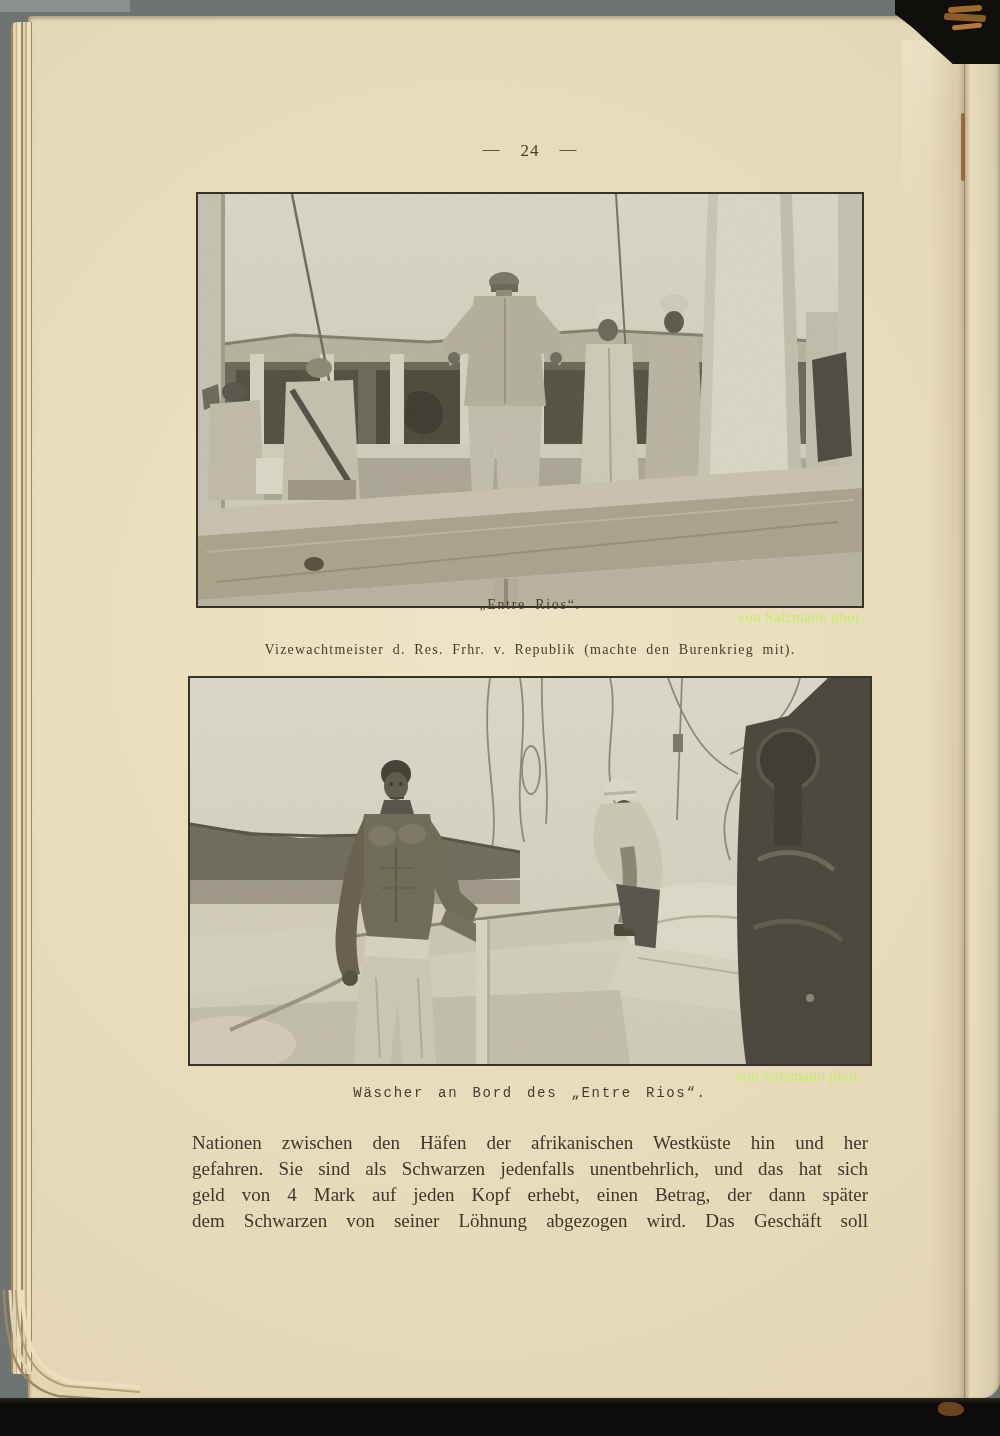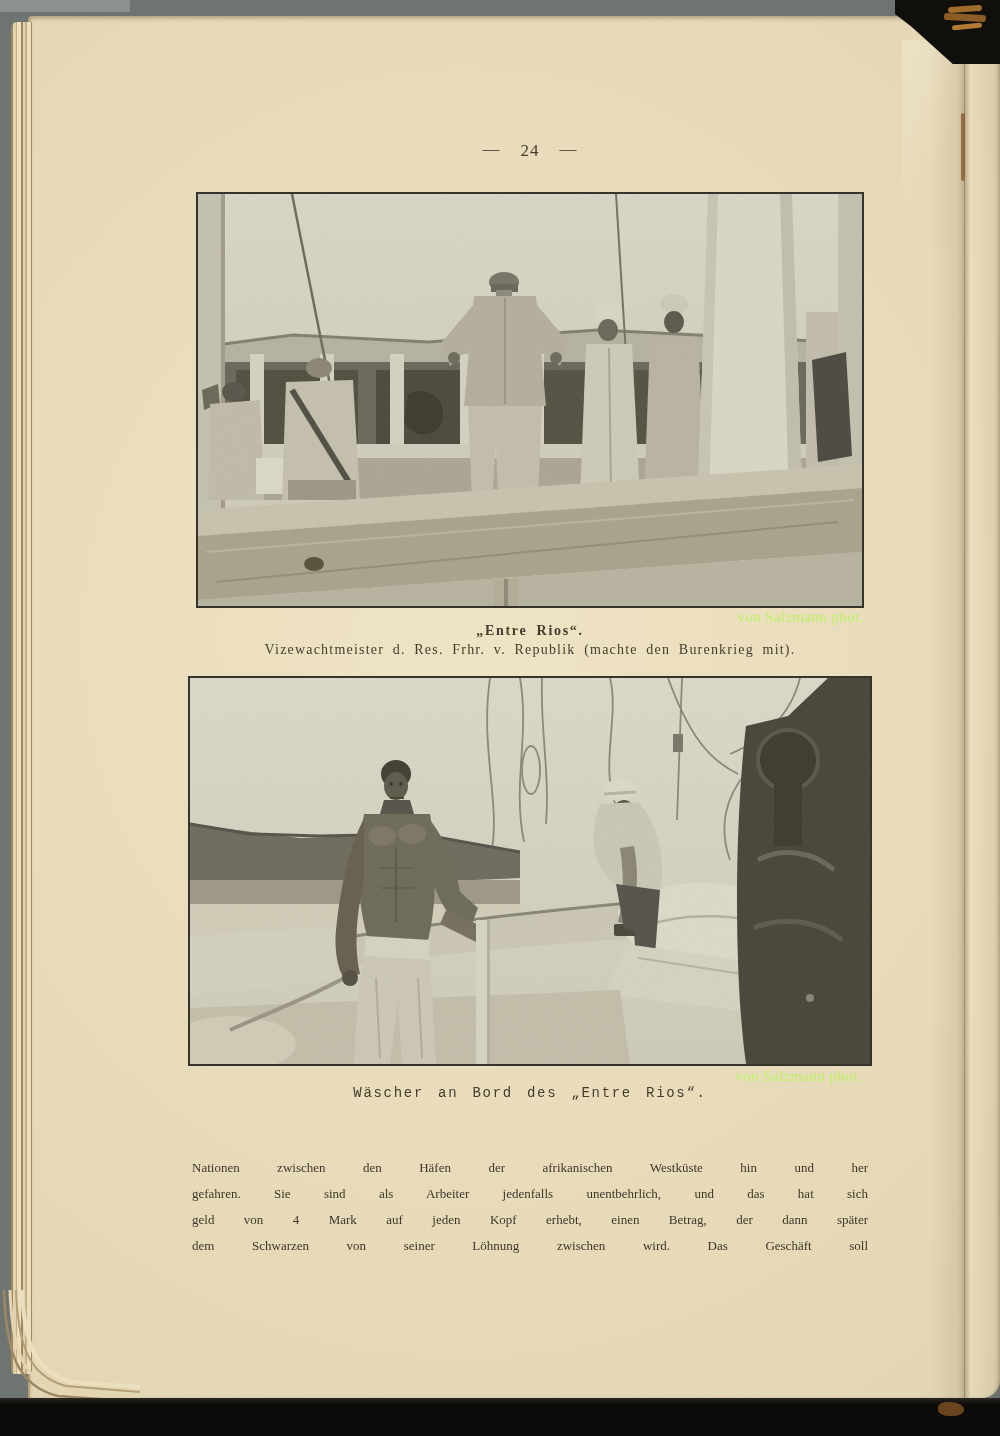--- a/index.html
+++ b/index.html
@@ -38,25 +38,25 @@
 
   
   .page-number{position:absolute;left:190px;top:141px;width:680px;text-align:center;
         font-size:17px;color:#463d2f;letter-spacing:1px;}
   .page-number .dash{margin:0 20px;position:relative;top:-2px;}
   .credit{position:absolute;font-size:15px;color:#bef264;letter-spacing:.4px;text-align:right;}
   .credit.c1{left:196px;top:609px;width:668px;}
   .credit.c2{left:186px;top:1068px;width:676px;}
   .caption{position:absolute;text-align:center;color:#453c2e;font-size:14px;
         letter-spacing:1.7px;word-spacing:4px;white-space:nowrap;}
-  .caption.c1a{left:190px;top:623px;width:680px;font-weight:bold;}
+  .caption.c1a{left:190px;top:597px;width:680px;}
   .caption.c1b{left:160px;top:642px;width:740px;letter-spacing:1.2px;}
   .caption.c2{left:190px;top:1085px;width:680px;font-family:Liberation Mono, monospace;}
-  .body-text{position:absolute;left:192px;top:1155px;width:676px;color:#3e372a;
-        font-size:13px;line-height:26px;}
+  .body-text{position:absolute;left:192px;top:1130px;width:676px;color:#3e372a;
+        font-size:19px;line-height:26px;}
   .body-text .line{text-align:justify;text-align-last:justify;}
 
   
   .photo{position:absolute;border:2px solid #35332a;background:#cfcaba;box-sizing:border-box;
         overflow:hidden;margin:0;padding:0;}
   .photo.p1{left:196px;top:192px;width:668px;height:416px;}
   .photo.p2{left:188px;top:676px;width:684px;height:390px;}
   .photo svg{display:block;width:100%;height:100%;}
 </style>
 </head>
@@ -263,23 +263,23 @@
       <circle cx="620" cy="320" r="4" fill="#8a8674"></circle>
       <rect width="680" height="386" filter="url(#grain)" opacity="0.5"></rect>
     </svg>
   </figure>
 
   <div class="credit c2">von Salzmann phot.</div>
   <div class="caption c2">Wäscher an Bord des „Entre Rios“.</div>
 
   <div class="body-text">
     <div class="line">Nationen zwischen den Häfen der afrikanischen Westküste hin und her</div>
-    <div class="line">gefahren. Sie sind als Arbeiter jedenfalls unentbehrlich, und das hat sich</div>
+    <div class="line">gefahren. Sie sind als Schwarzen jedenfalls unentbehrlich, und das hat sich</div>
     <div class="line">geld von 4 Mark auf jeden Kopf erhebt, einen Betrag, der dann später</div>
-    <div class="line">dem Schwarzen von seiner Löhnung zwischen wird. Das Geschäft soll</div>
+    <div class="line">dem Schwarzen von seiner Löhnung abgezogen wird. Das Geschäft soll</div>
   </div>
 
   <div class="gutter"></div>
   <div class="fold-light"></div>
   <div class="repair-mark"></div>
   <div class="corner-black"></div>
   <div class="stitch s1"></div>
   <div class="stitch s2"></div>
   <div class="stitch s3"></div>
   <div class="bottom-strip"></div>

